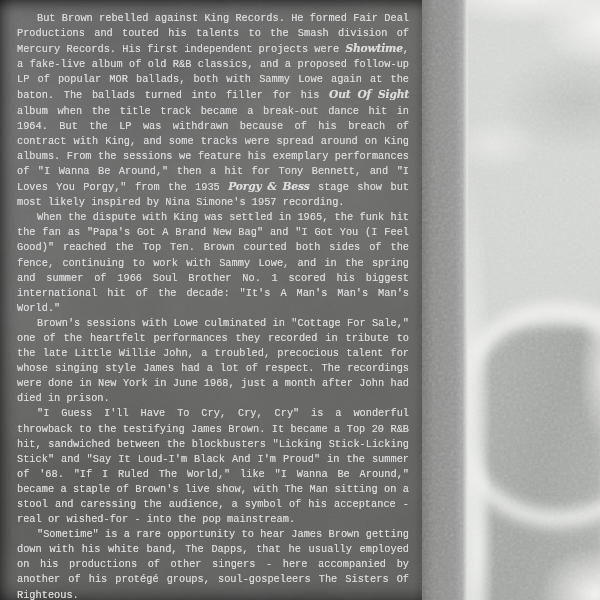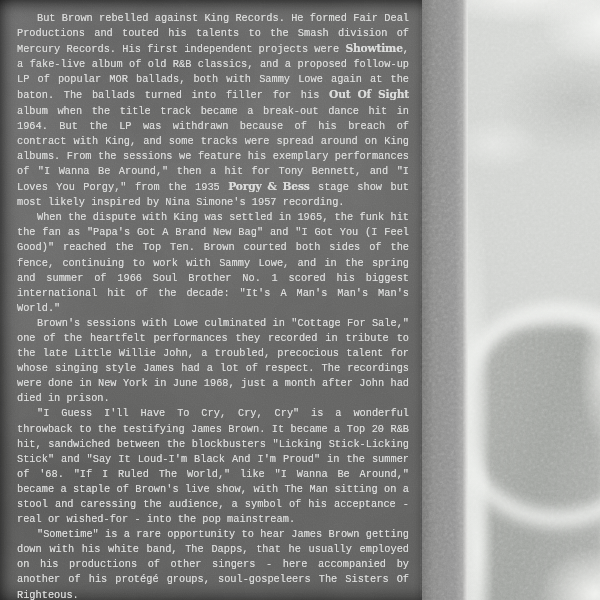--- a/index.html
+++ b/index.html
@@ -34,20 +34,21 @@
     line-height: 15.1px;
     text-align: justify;
     text-shadow: 0 0 0.6px rgba(222,222,222,.65);
   }
   .text-page p {
     margin: 0;
     text-indent: 20px;
   }
   .script {
     font-family: "DejaVu Serif", serif;
+    font-style: italic;
     font-weight: bold;
     font-size: 1.04em;
     letter-spacing: -0.2px;
   }
 
   
   .fold-strip {
     position: absolute;
     left: 422px; top: 0;
     width: 46px; height: 600px;

